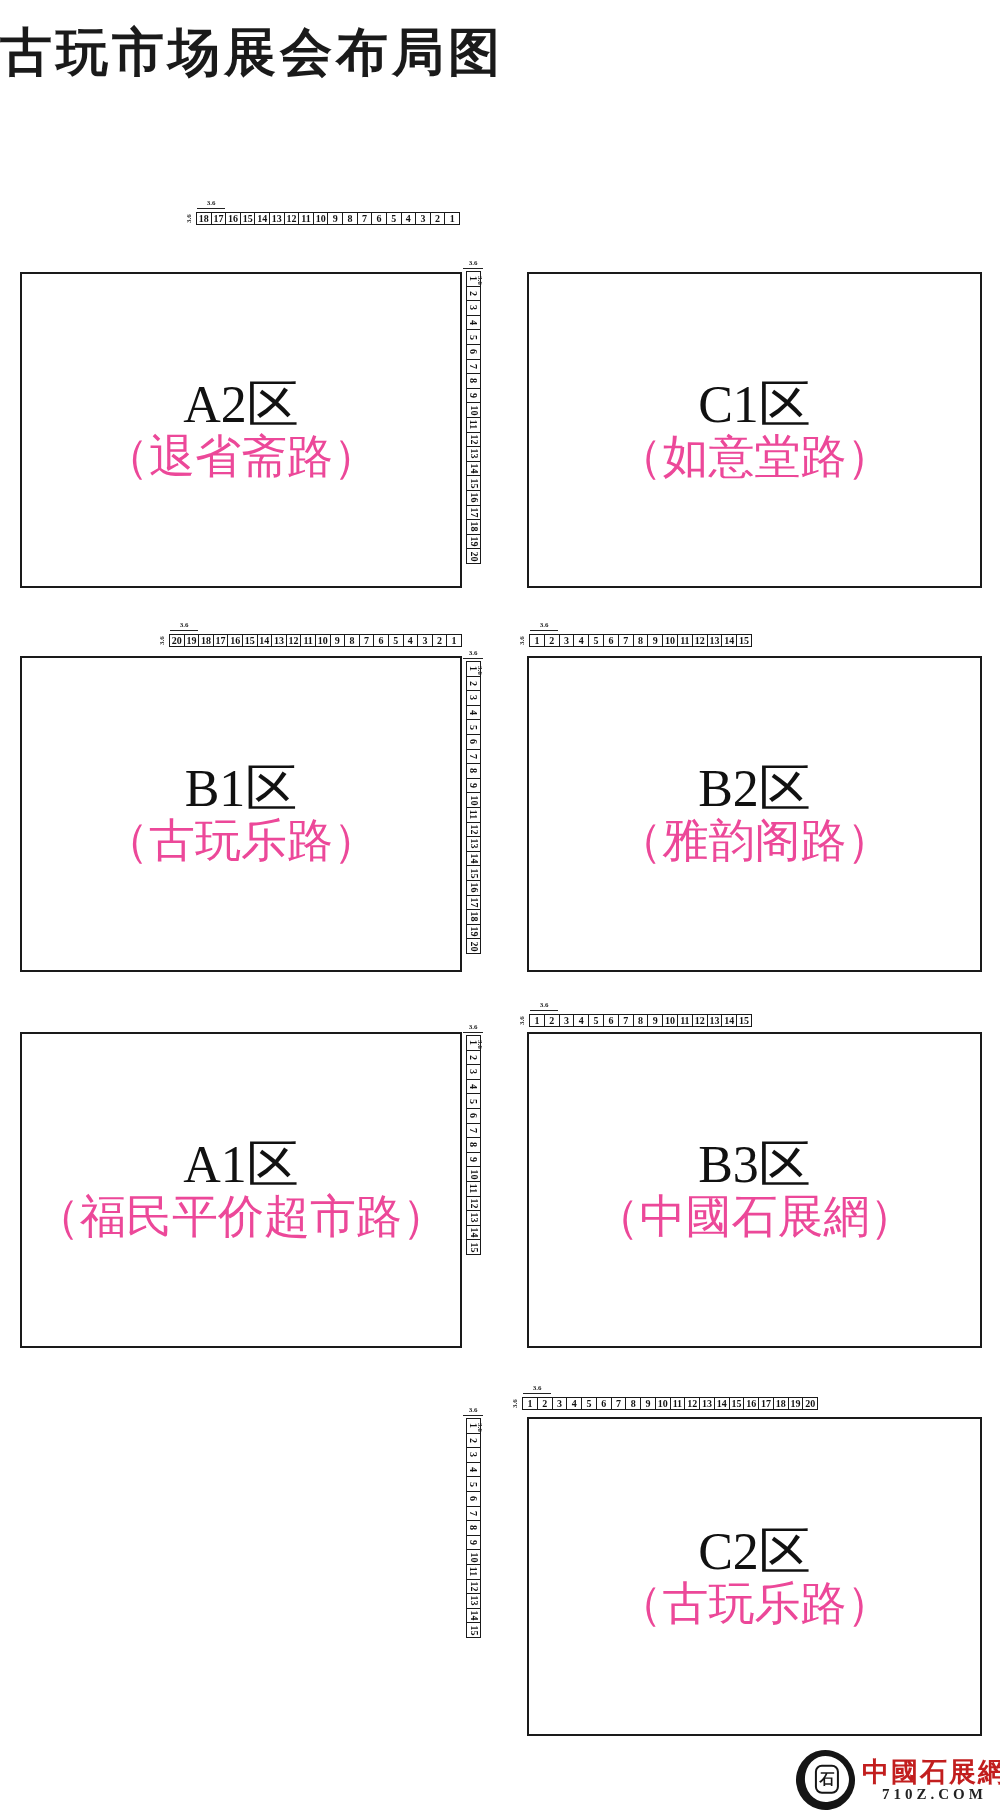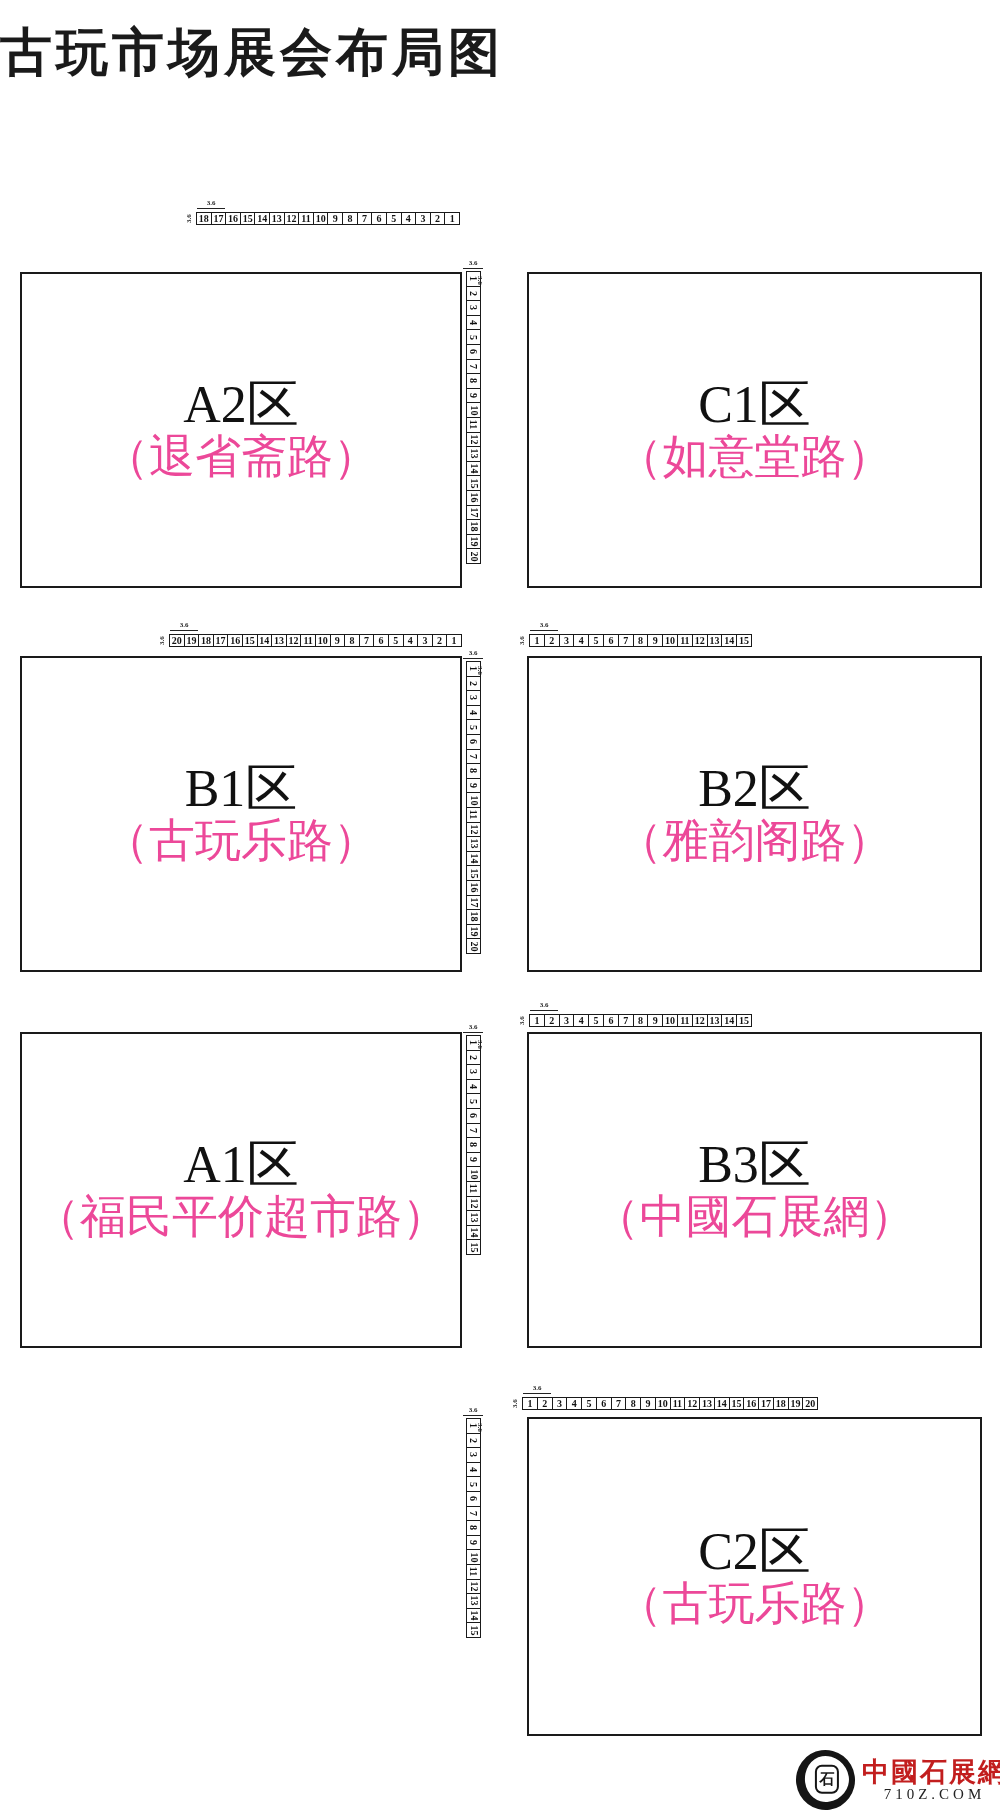--- a/index.html
+++ b/index.html
@@ -80,21 +80,21 @@
     display:flex;align-items:center;justify-content:center;
     font-size:15px;font-weight:bold;color:#151515;
     transform:rotate(8deg);
   }
   .logo-text{display:flex;flex-direction:column;align-items:center;}
   .logo-name{
     font-size:27px;line-height:28px;font-weight:bold;
     color:var(--brand-red,#c21e1e);letter-spacing:2px;white-space:nowrap;
   }
   .logo-url{
-    font-size:15px;line-height:16px;font-weight:normal;
+    font-size:15px;line-height:16px;font-weight:bold;
     color:#222;letter-spacing:4px;
     font-family:"Liberation Serif","DejaVu Serif",serif;
   }
 </style>
 </head>
 <body>
 
 <div class="canvas">
 
   <div class="title">古玩市场展会布局图</div>

